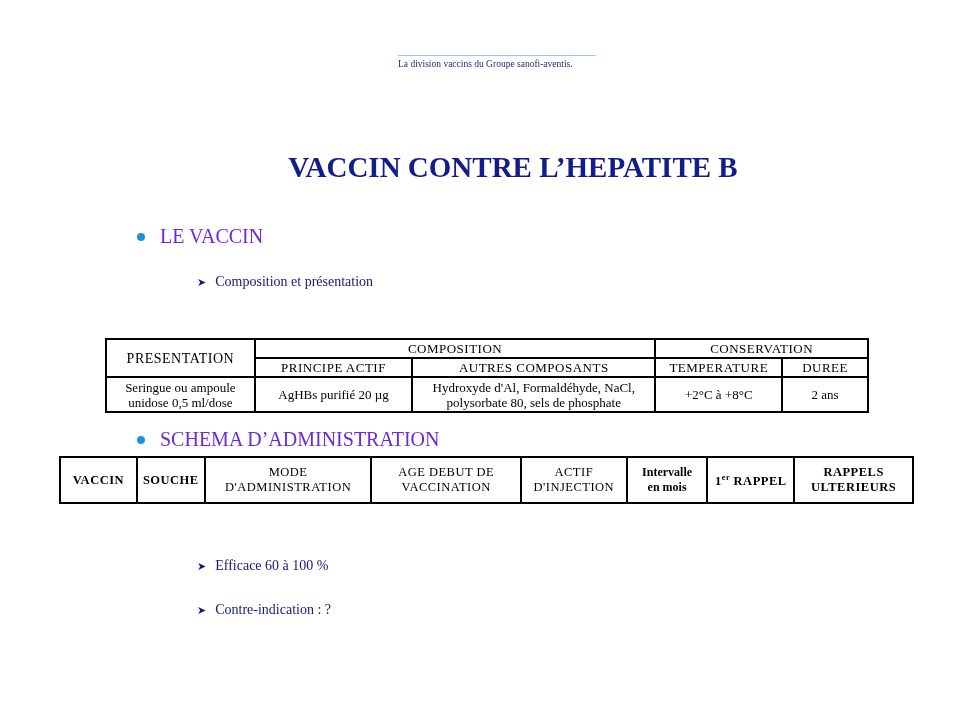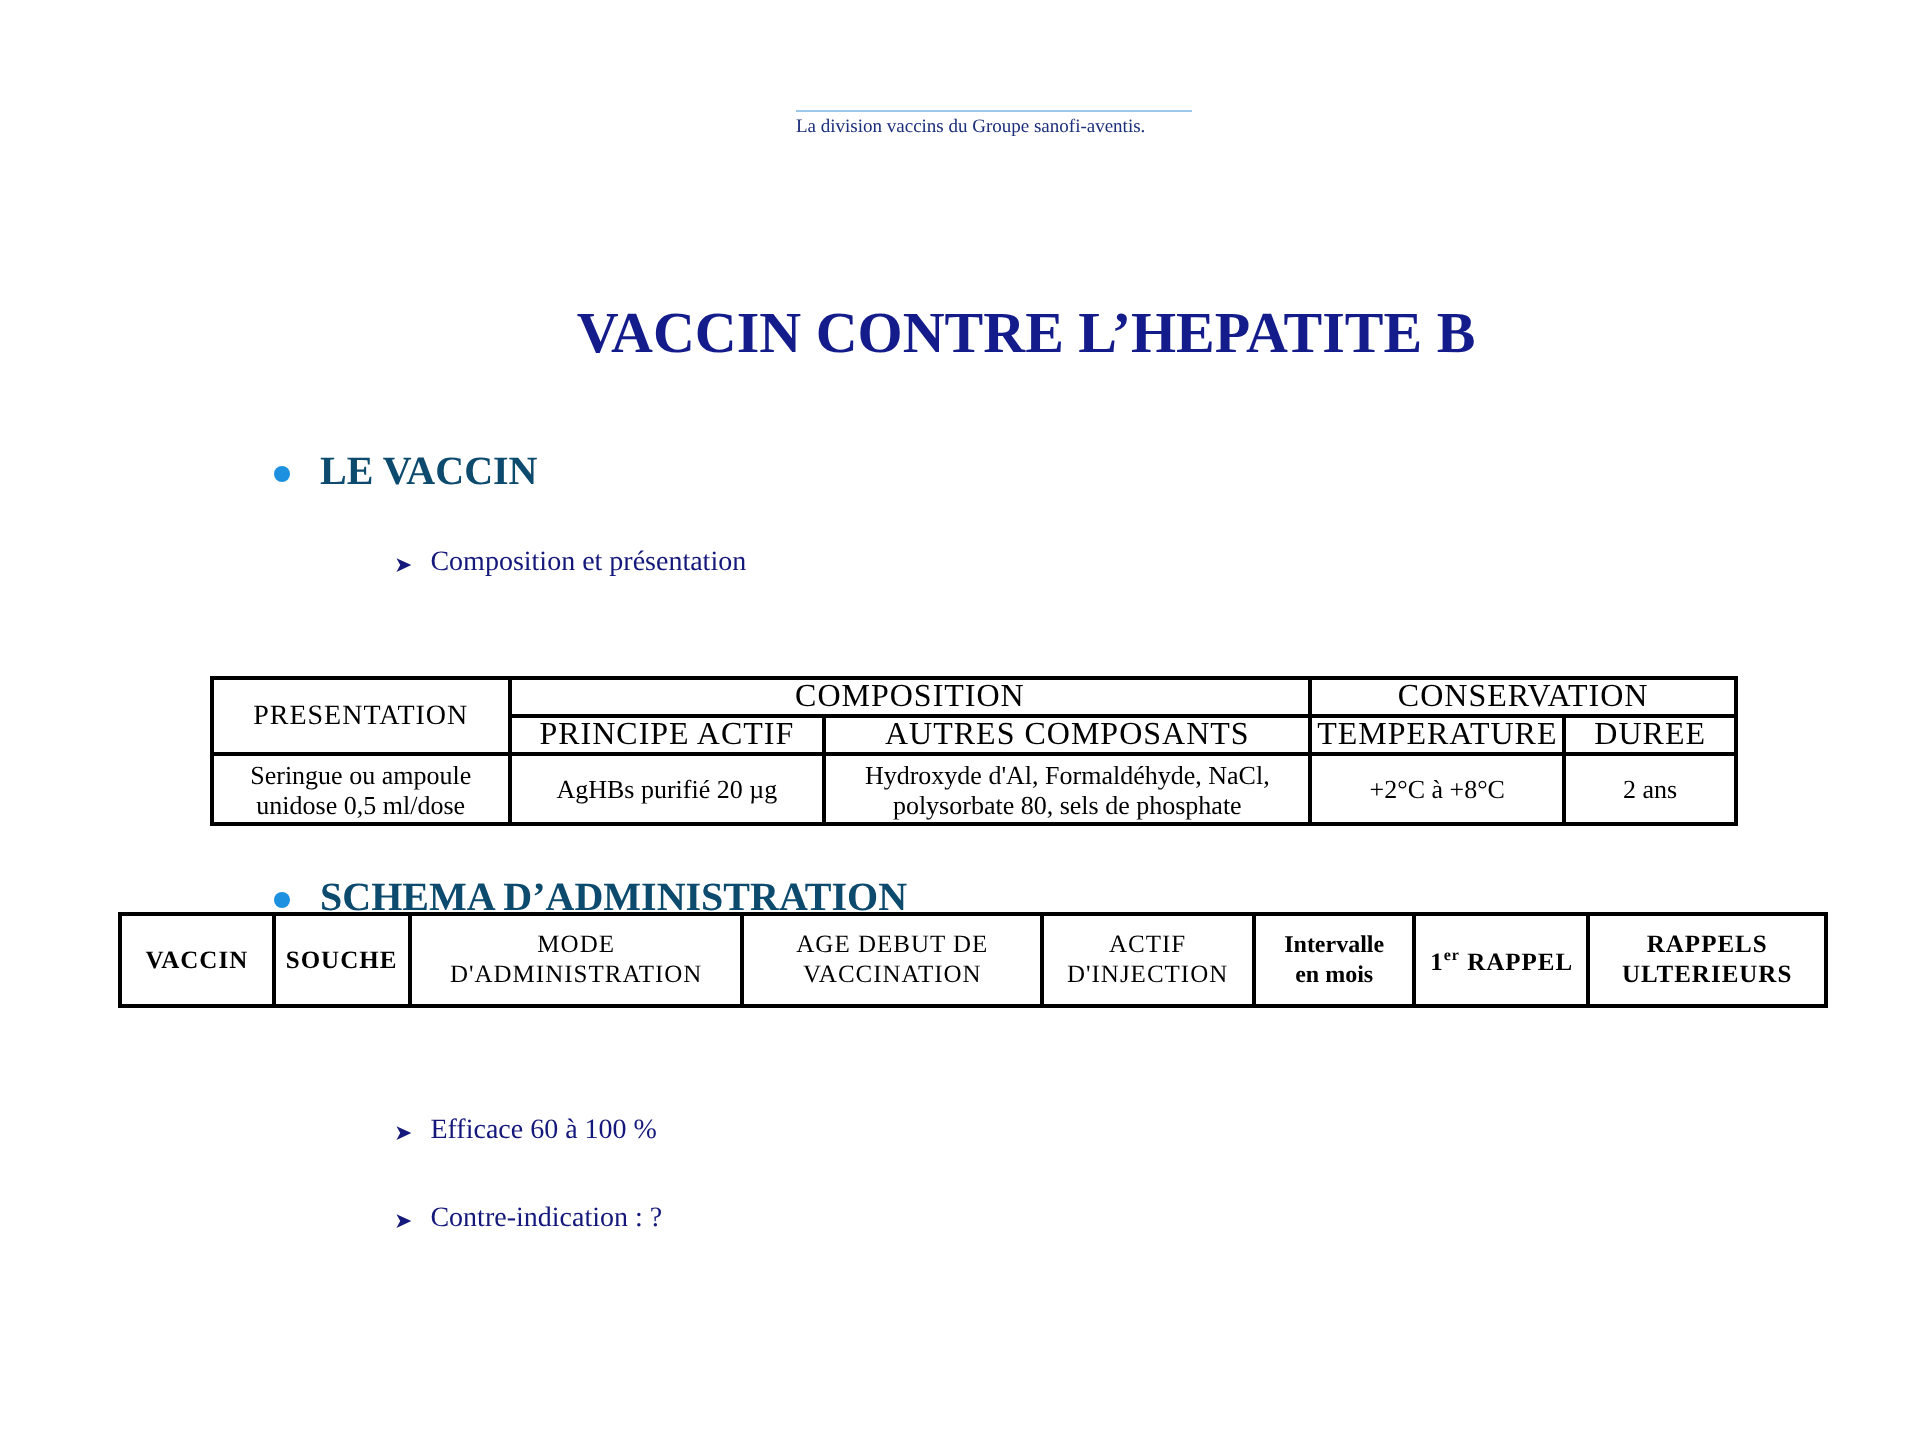--- a/index.html
+++ b/index.html
@@ -14,28 +14,28 @@
   }
   .logo-rule { height: 1px; background: #9cc9ea; margin: 2px 0 3px 0; width: 198px; }
   .logo-tag { font-family: "Liberation Serif", serif; font-size: 9.5px; color: #1b2e7a; line-height: 11px; }
 
   .title {
     position: absolute; left: 0; width: 1026px; top: 151px; text-align: center;
     font-weight: bold; font-size: 29px; color: #141c8c; margin: 0;
   }
   .bullet { position: absolute; left: 137px; display: flex; align-items: center; }
   .bullet .dot { width: 8px; height: 8px; border-radius: 50%; background: #1e90e0; margin-right: 15px; }
-  .bullet .text { font-weight: bold; font-size: 20px; color: #0c4a6e; }
+  .bullet .text { font-weight: normal; font-size: 20px; color: #6d28d9; }
   .sub { position: absolute; left: 197px; display: flex; align-items: center; color: #14187a; }
   .sub .arrow { font-size: 11px; margin-right: 9px; font-family: "DejaVu Sans", sans-serif; }
   .sub .text { font-size: 14px; }
 
   table.t { position: absolute; border-collapse: collapse; color: #000; }
   table.t td { border: 2px solid #000; text-align: center; padding: 0 2px; line-height: 15px; }
-  .hdr { font-size: 16px; letter-spacing: 0.5px; }
+  .hdr { font-size: 13px; letter-spacing: 0.5px; }
   .bold { font-weight: bold; }
   .body { font-size: 13px; }
   #t1 { left: 105px; top: 320px; width: 764px; margin-top: 18px; }
   #t2 { left: 59px; top: 456px; width: 855px; }
   #t2 .hdr { font-size: 12.5px; }
 </style>
 </head>
 <body>
 
 <div class="logo">
@@ -84,21 +84,21 @@
     <td class="body">
       <div>Hydroxyde d'Al, Formaldéhyde, NaCl,</div>
       <div>polysorbate 80, sels de phosphate</div>
     </td>
     <td class="body">+2°C à +8°C</td>
     <td class="body">2 ans</td>
   </tr>
 </tbody>
   </table>
 
-<div class="bullet" style="top:438px;">
+<div class="bullet" style="top:428px;">
   <span class="dot"></span>
   <span class="text">SCHEMA D’ADMINISTRATION</span>
 </div>
 
 <table class="t" id="t2">
   <colgroup>
     <col style="width:77px">
       <col style="width:68px">
       <col style="width:167px">
       <col style="width:150px">

